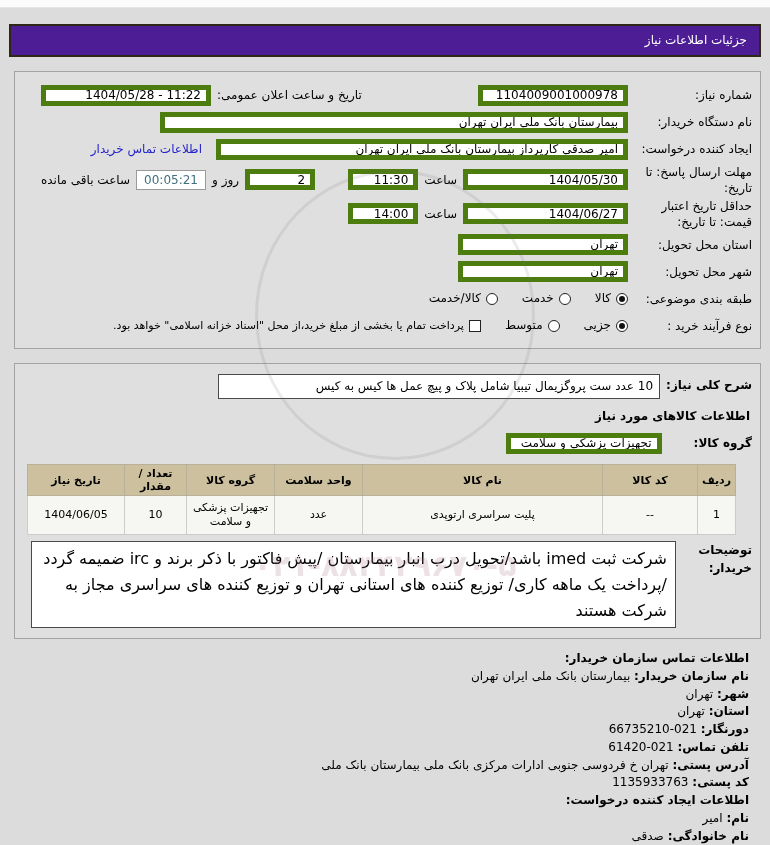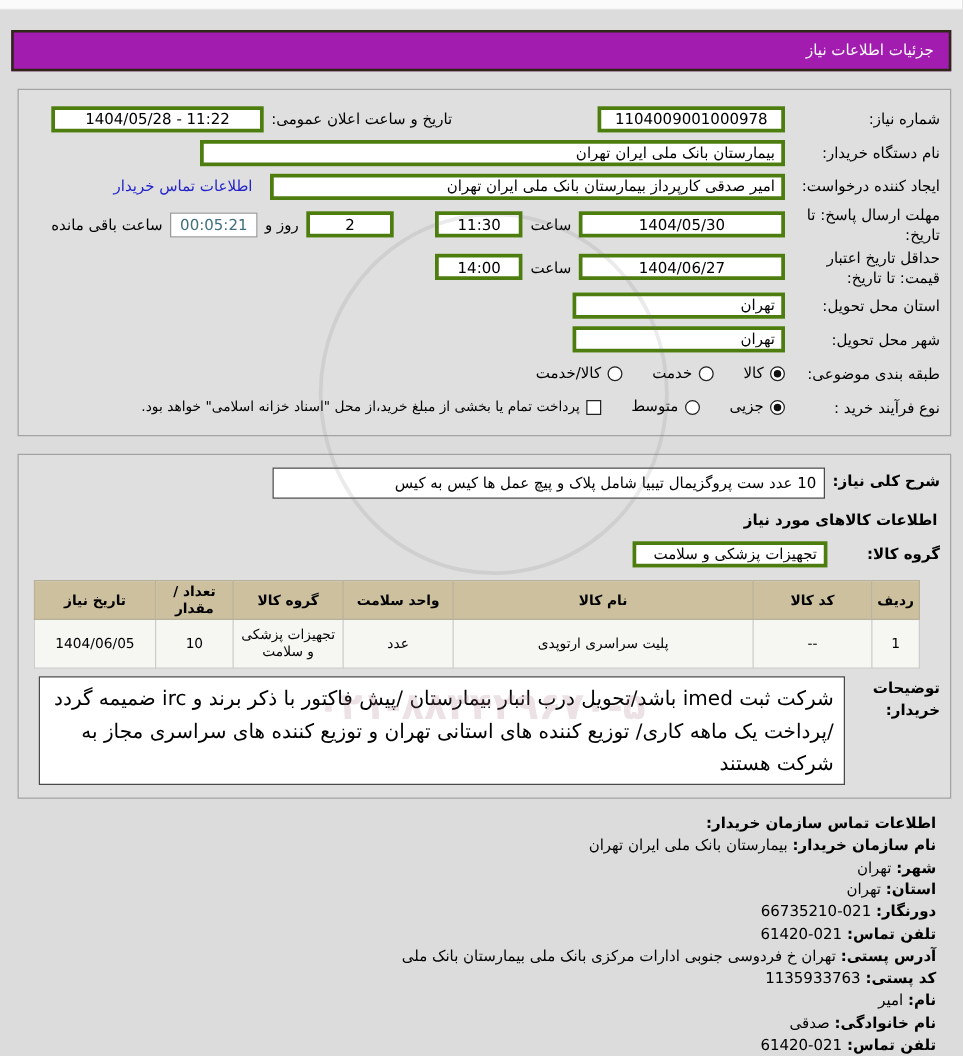--- a/index.html
+++ b/index.html
@@ -7,40 +7,40 @@
   body {
     width:770px; height:845px; position:relative; overflow:hidden;
     background:#dcdcdc;
     font-family:"DejaVu Sans","Liberation Sans",sans-serif;
     direction:rtl; color:#000;
   }
   .top-strip { height:8px; background:#fbfbfb; border-bottom:1px solid #e6e6e6; }
 
   .titlebar {
     margin:16px 9px 0 9px; height:33px;
-    background:#a21caf; border:2px solid #2e2717;
+    background:#4c1d95; border:2px solid #2e2717;
     color:#fff; font-size:12px; line-height:29px;
     padding:0 12px; position:relative; z-index:1;
   }
 
   .panel {
     margin:14px 9px 0 14px; border:1px solid #a3a3a3;
     background:#dfdfdf; padding:9px 8px 9px 12px;
     position:relative; z-index:1;
   }
 
   .row { display:flex; align-items:center; min-height:26px; margin:1px 0; font-size:12px; gap:6px; }
   .row.top { align-items:flex-start; }
   .lbl { width:118px; flex:none; line-height:1.3; padding-top:2px; }
   .blbl { font-weight:bold; }
 
   input.box {
-    border:3px solid #4d7c0f; background:#fff; height:21px;
+    border:5px solid #4d7c0f; background:#fff; height:21px;
     font-family:"DejaVu Sans","Liberation Sans",sans-serif; font-size:12px;
-    padding:0 5px; color:#000;
+    padding:0 5px; color:#000;text-align:right;
   }
   .center { text-align:center; }
   .w150{width:150px;} .w170{width:170px;} .w165{width:165px;} .w70{width:70px;}
   .wide470{width:468px;} .wide415{width:412px;}
 
   .group { display:flex; align-items:center; gap:6px; }
   .push-end { margin-right:auto; margin-left:14px; }
 
   .link { color:#2323cc; font-size:12px; text-decoration:none; cursor:pointer; margin-right:8px; }
 
@@ -275,20 +275,21 @@
   </div>
   <div class="line">
     <b>آدرس پستی:</b>
     <span>تهران خ فردوسی جنوبی ادارات مرکزی بانک ملی بیمارستان بانک ملی</span>
   </div>
   <div class="line">
     <b>کد پستی:</b>
     <span class="ltrnum">1135933763</span>
   </div>
 
+  <div class="line"><b>اطلاعات ایجاد کننده درخواست:</b></div>
 
   <div class="line">
     <b>نام:</b>
     <span>امیر</span>
   </div>
   <div class="line">
     <b>نام خانوادگی:</b>
     <span>صدقی</span>
   </div>
   <div class="line">

